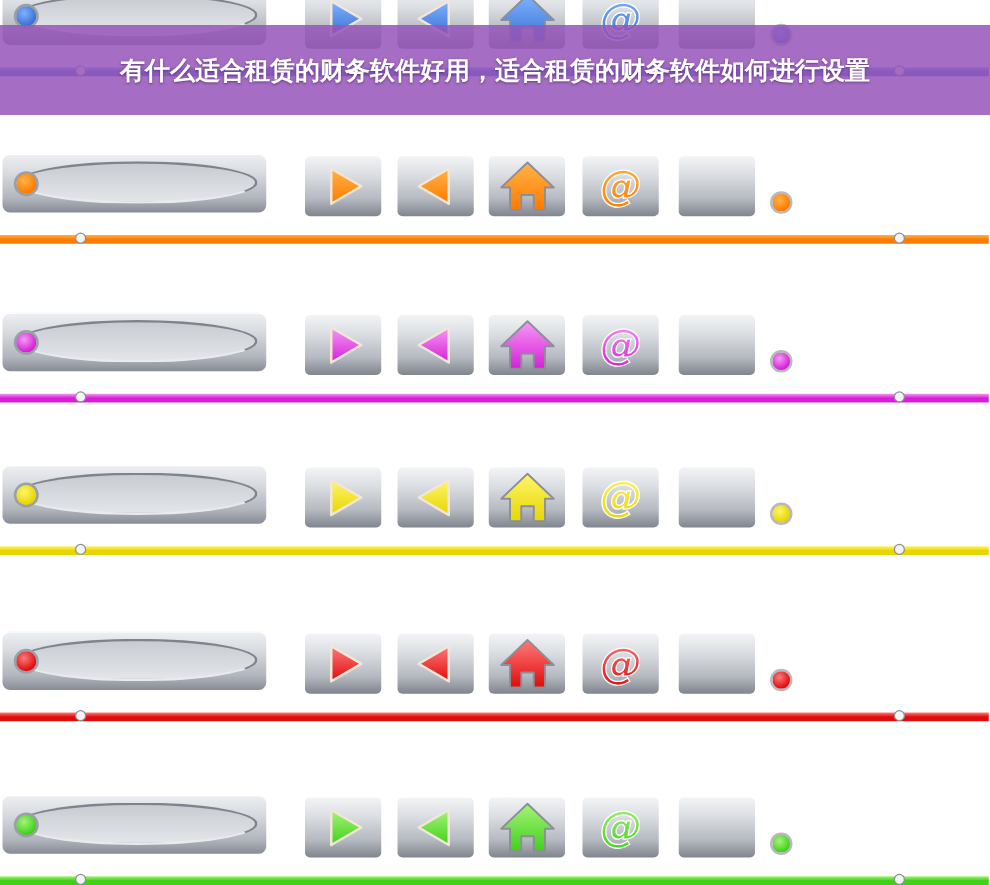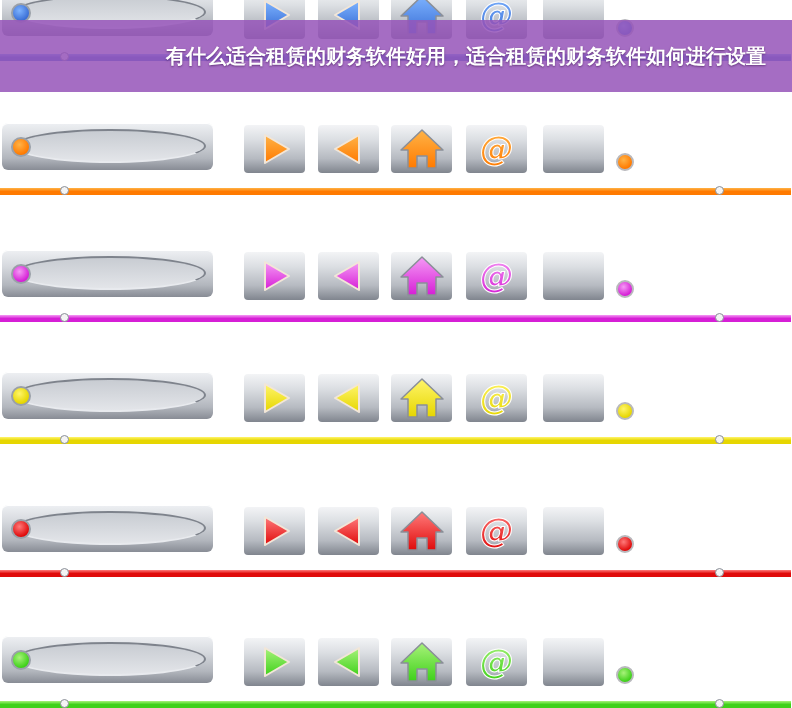--- a/index.html
+++ b/index.html
@@ -13,21 +13,21 @@
     background:linear-gradient(#c8ccd2,#e3e5e9);}
   .slider .thumb{position:absolute;left:9px;top:14px;width:20px;height:20px;border-radius:50%;box-sizing:border-box;border:2px solid #9aa0a8;}
   .btn{position:absolute;top:2px;width:61px;height:48px;border-radius:4px;
     background:linear-gradient(#f3f4f6 0%,#dcdfe3 30%,#b6bac1 70%,#80858e 100%);
     display:flex;align-items:center;justify-content:center;cursor:pointer;}
   .btn svg{display:block;}
   .dot{position:absolute;width:18px;height:18px;border-radius:50%;border:2px solid #b9b9bd;box-sizing:border-box;}
   .line{position:absolute;left:0;width:791px;height:7px;}
   .knob{position:absolute;width:9px;height:9px;border-radius:50%;box-sizing:border-box;border:1.5px solid #8a8f98;background:#f4f4f4;top:-2px;}
   .banner{position:absolute;left:0;top:20px;width:792px;height:72px;background:rgba(150,85,185,0.86);
-    display:flex;align-items:center;justify-content:center;text-align:right;}
+    display:flex;align-items:center;justify-content:center;text-align:center;}
   .banner-title{color:#ffffff;font-weight:bold;font-size:20px;line-height:28px;width:740px;
     text-shadow:0 1px 2px rgba(60,20,80,0.6);}
 </style>
 </head>
 <body>
 
 <div id="canvas">
     <div class="row" style="top: -11px;">
       <div class="slider">
         <div class="groove"></div>

